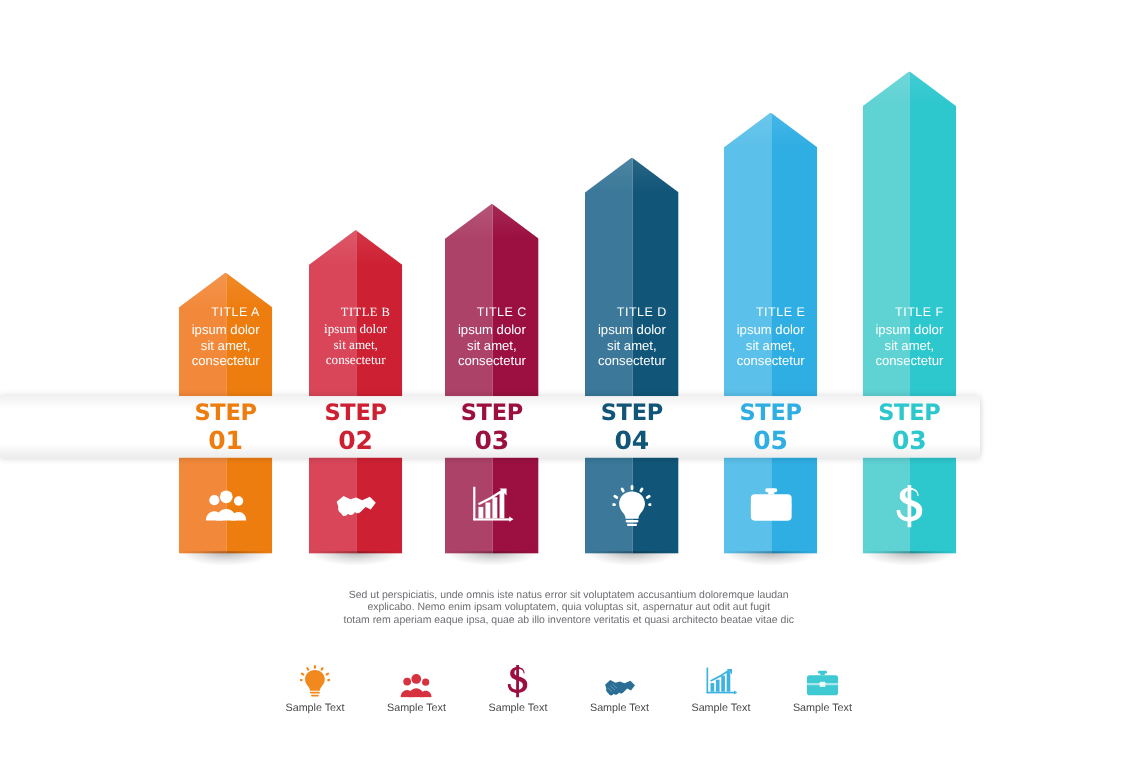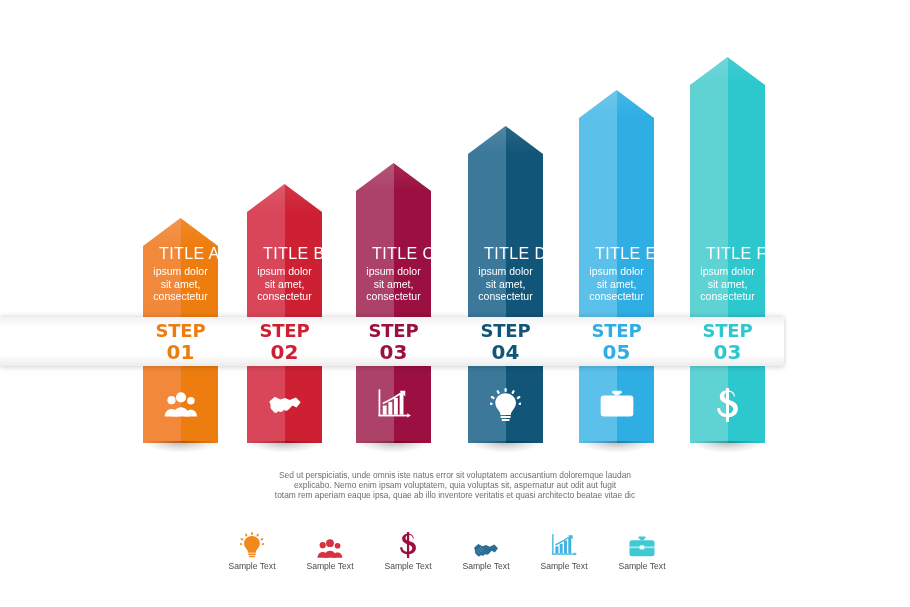--- a/index.html
+++ b/index.html
@@ -46,21 +46,21 @@
 
   
   .col-text {
     position: absolute;
     left: 0; right: 0;
     text-align: center;
     color: #ffffff;
     z-index: 4;
   }
   .col-title {
-    font-size: 16px;
+    font-size: 10px;
     letter-spacing: 0.4px;
     margin-bottom: 2px;
     white-space: nowrap;
     padding-left: 16px;
   }
   .col-sub {
     font-size: 10.5px;
     line-height: 12.6px;
   }
 
@@ -128,21 +128,21 @@
   }
   #paragraph p { margin: 0; }
 
   
   #legend {
     position: absolute;
     left: 213px;
     top: 528px;
     width: 484px;
     display: flex;
-    justify-content: flex-start;
+    justify-content: space-between;
   }
   .legend-item {
     width: 78px;
     text-align: center;
   }
   .legend-icon {
     height: 30px;
     display: flex;
     align-items: flex-end;
     justify-content: center;
@@ -170,21 +170,21 @@
         <div class="col-shadow"></div>
         <div class="col-text" style="top: 27px;">
           <div class="col-title">TITLE A</div>
           <div class="col-sub">
             <div>ipsum dolor</div>
             <div>sit amet,</div>
             <div>consectetur</div>
           </div>
         </div>
       </div>
-      <div class="arrow-col" style="left: 247px; top: 184px; height: 259px;">
+      <div class="arrow-col" style="left: 247px; top: 184px; height: 259px; font-family: Liberation Serif, serif;">
         <div class="arrow-shape" style="clip-path: polygon(50% 0%, 100% 10.811%, 100% 100%, 0% 100%, 0% 10.811%);">
           <div class="half left" style="background: rgb(217, 70, 89);"></div>
           <div class="half right" style="background: rgb(206, 32, 51);"></div>
         </div>
         <div style="position: absolute; left: 0px; right: 0px; top: 0px; height: 28px; pointer-events: none; background: linear-gradient(rgba(255, 255, 255, 0.1), rgba(255, 255, 255, 0)); clip-path: polygon(50% 0%, 100% 100%, 0% 100%);"></div>
         <div class="col-shadow"></div>
         <div class="col-text" style="top: 61px;">
           <div class="col-title">TITLE B</div>
           <div class="col-sub">
             <div>ipsum dolor</div>

